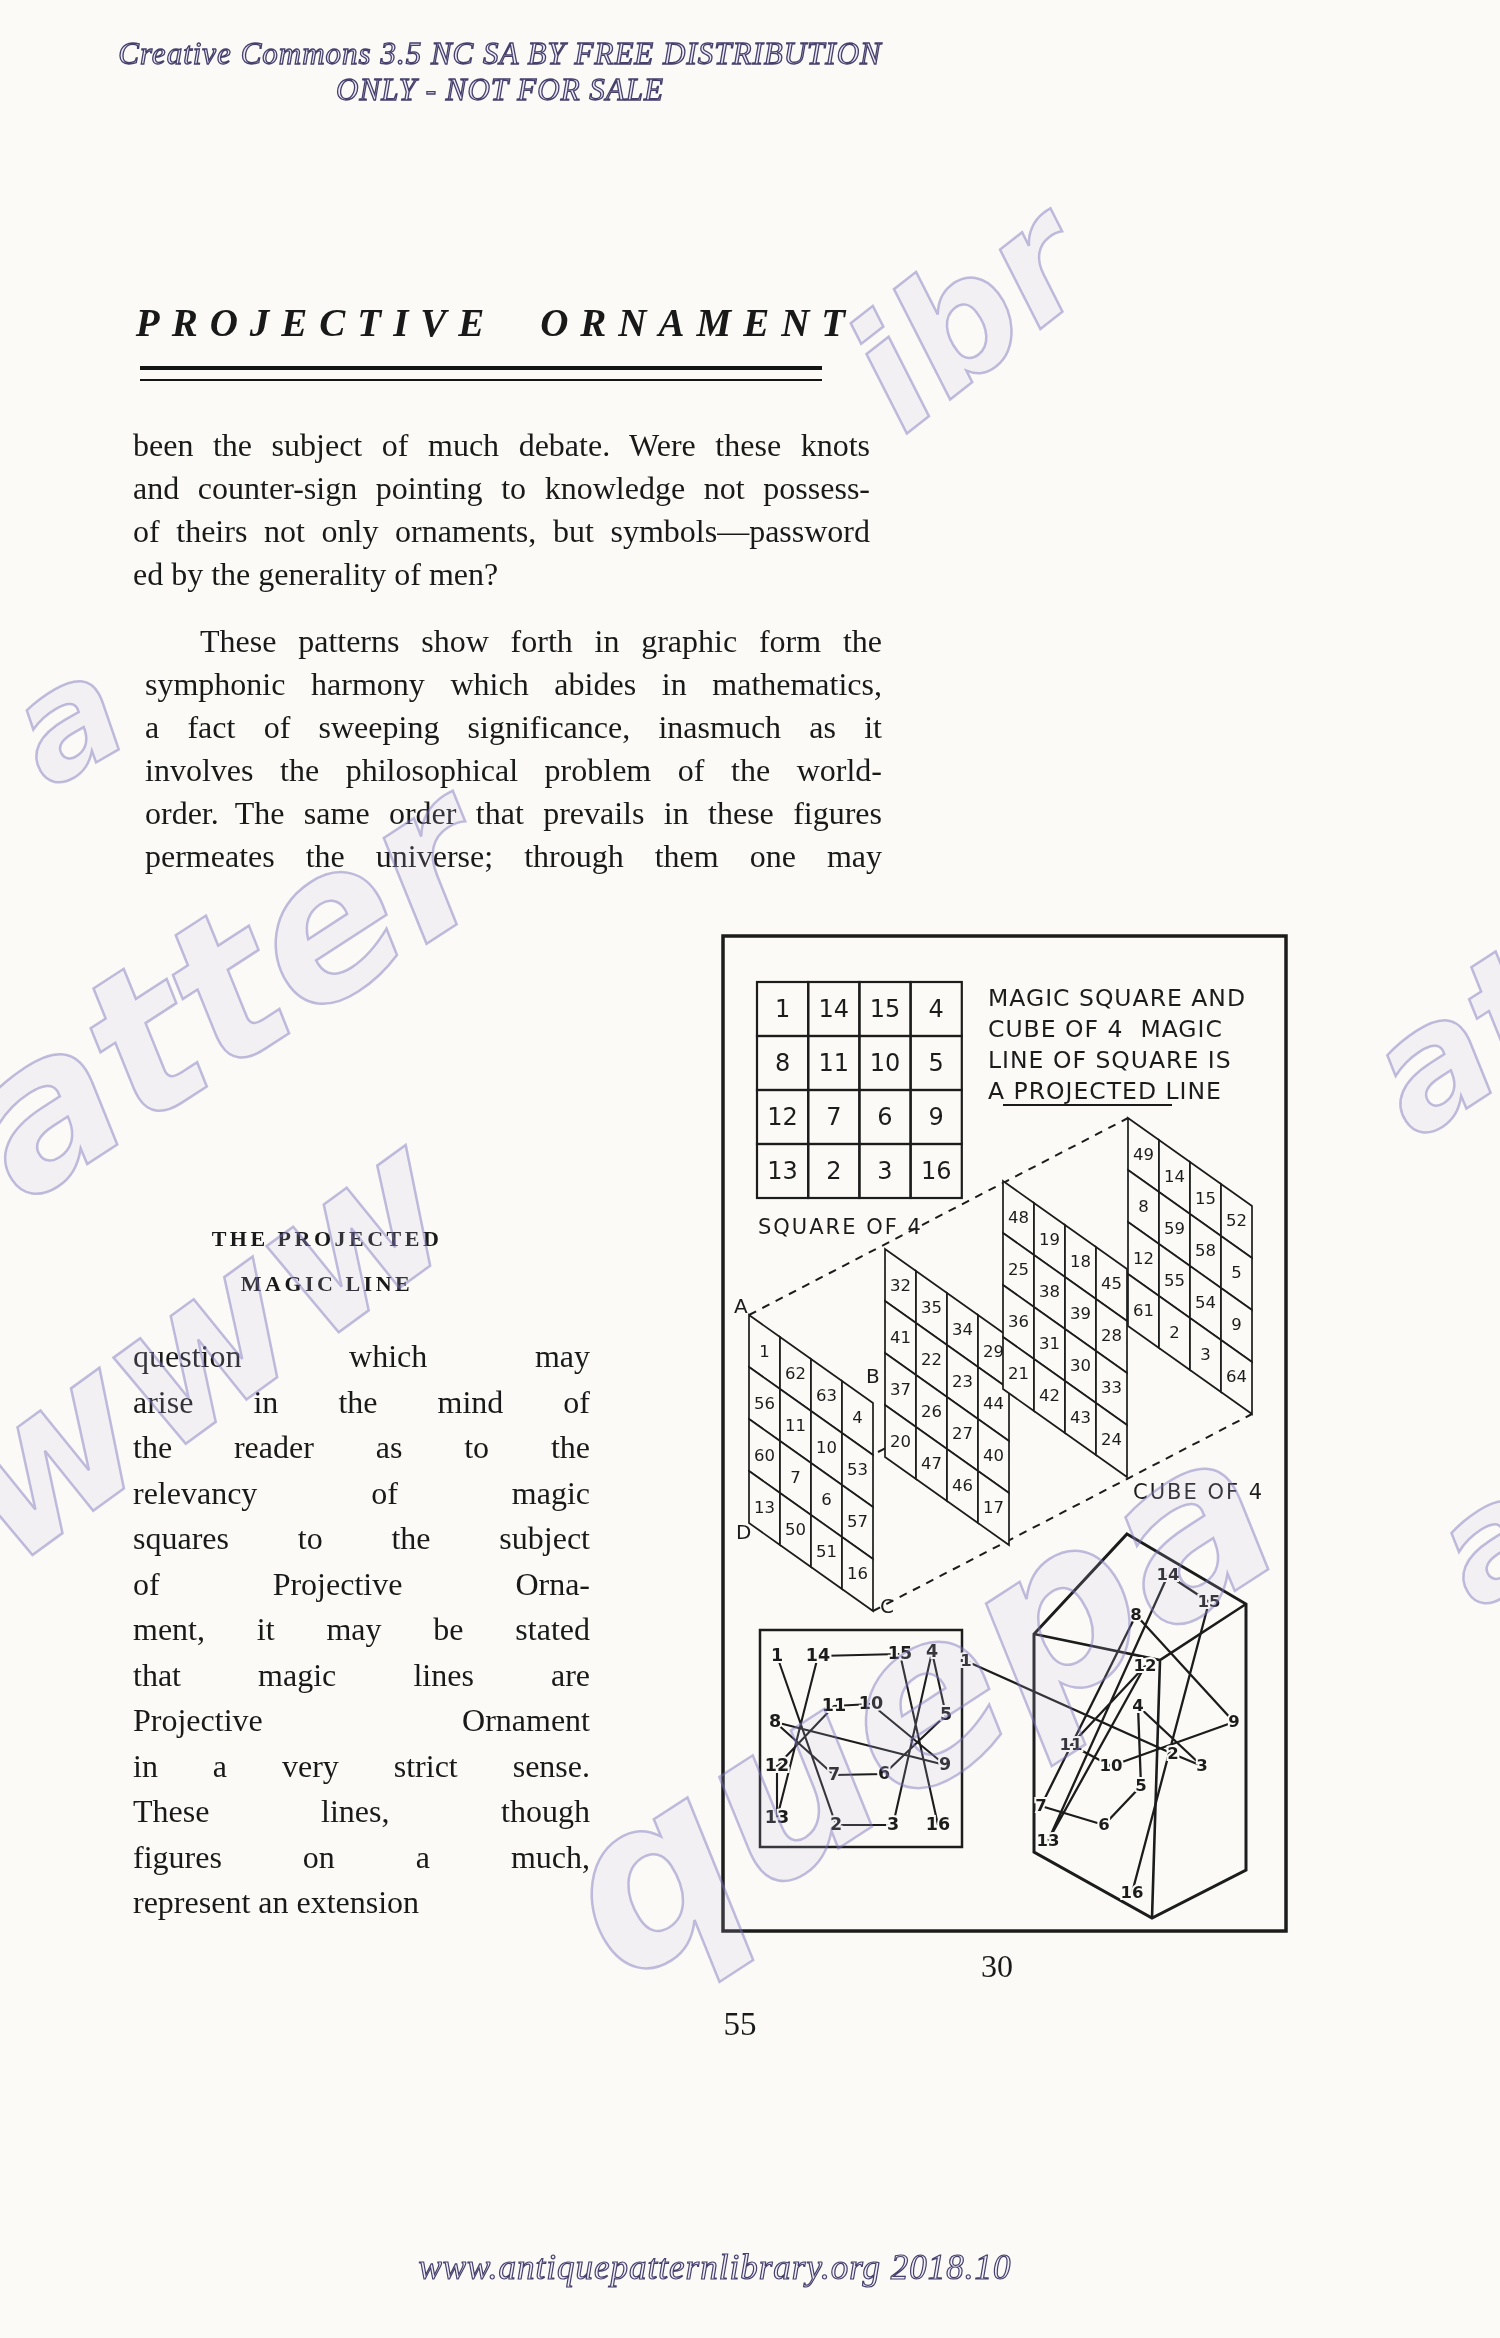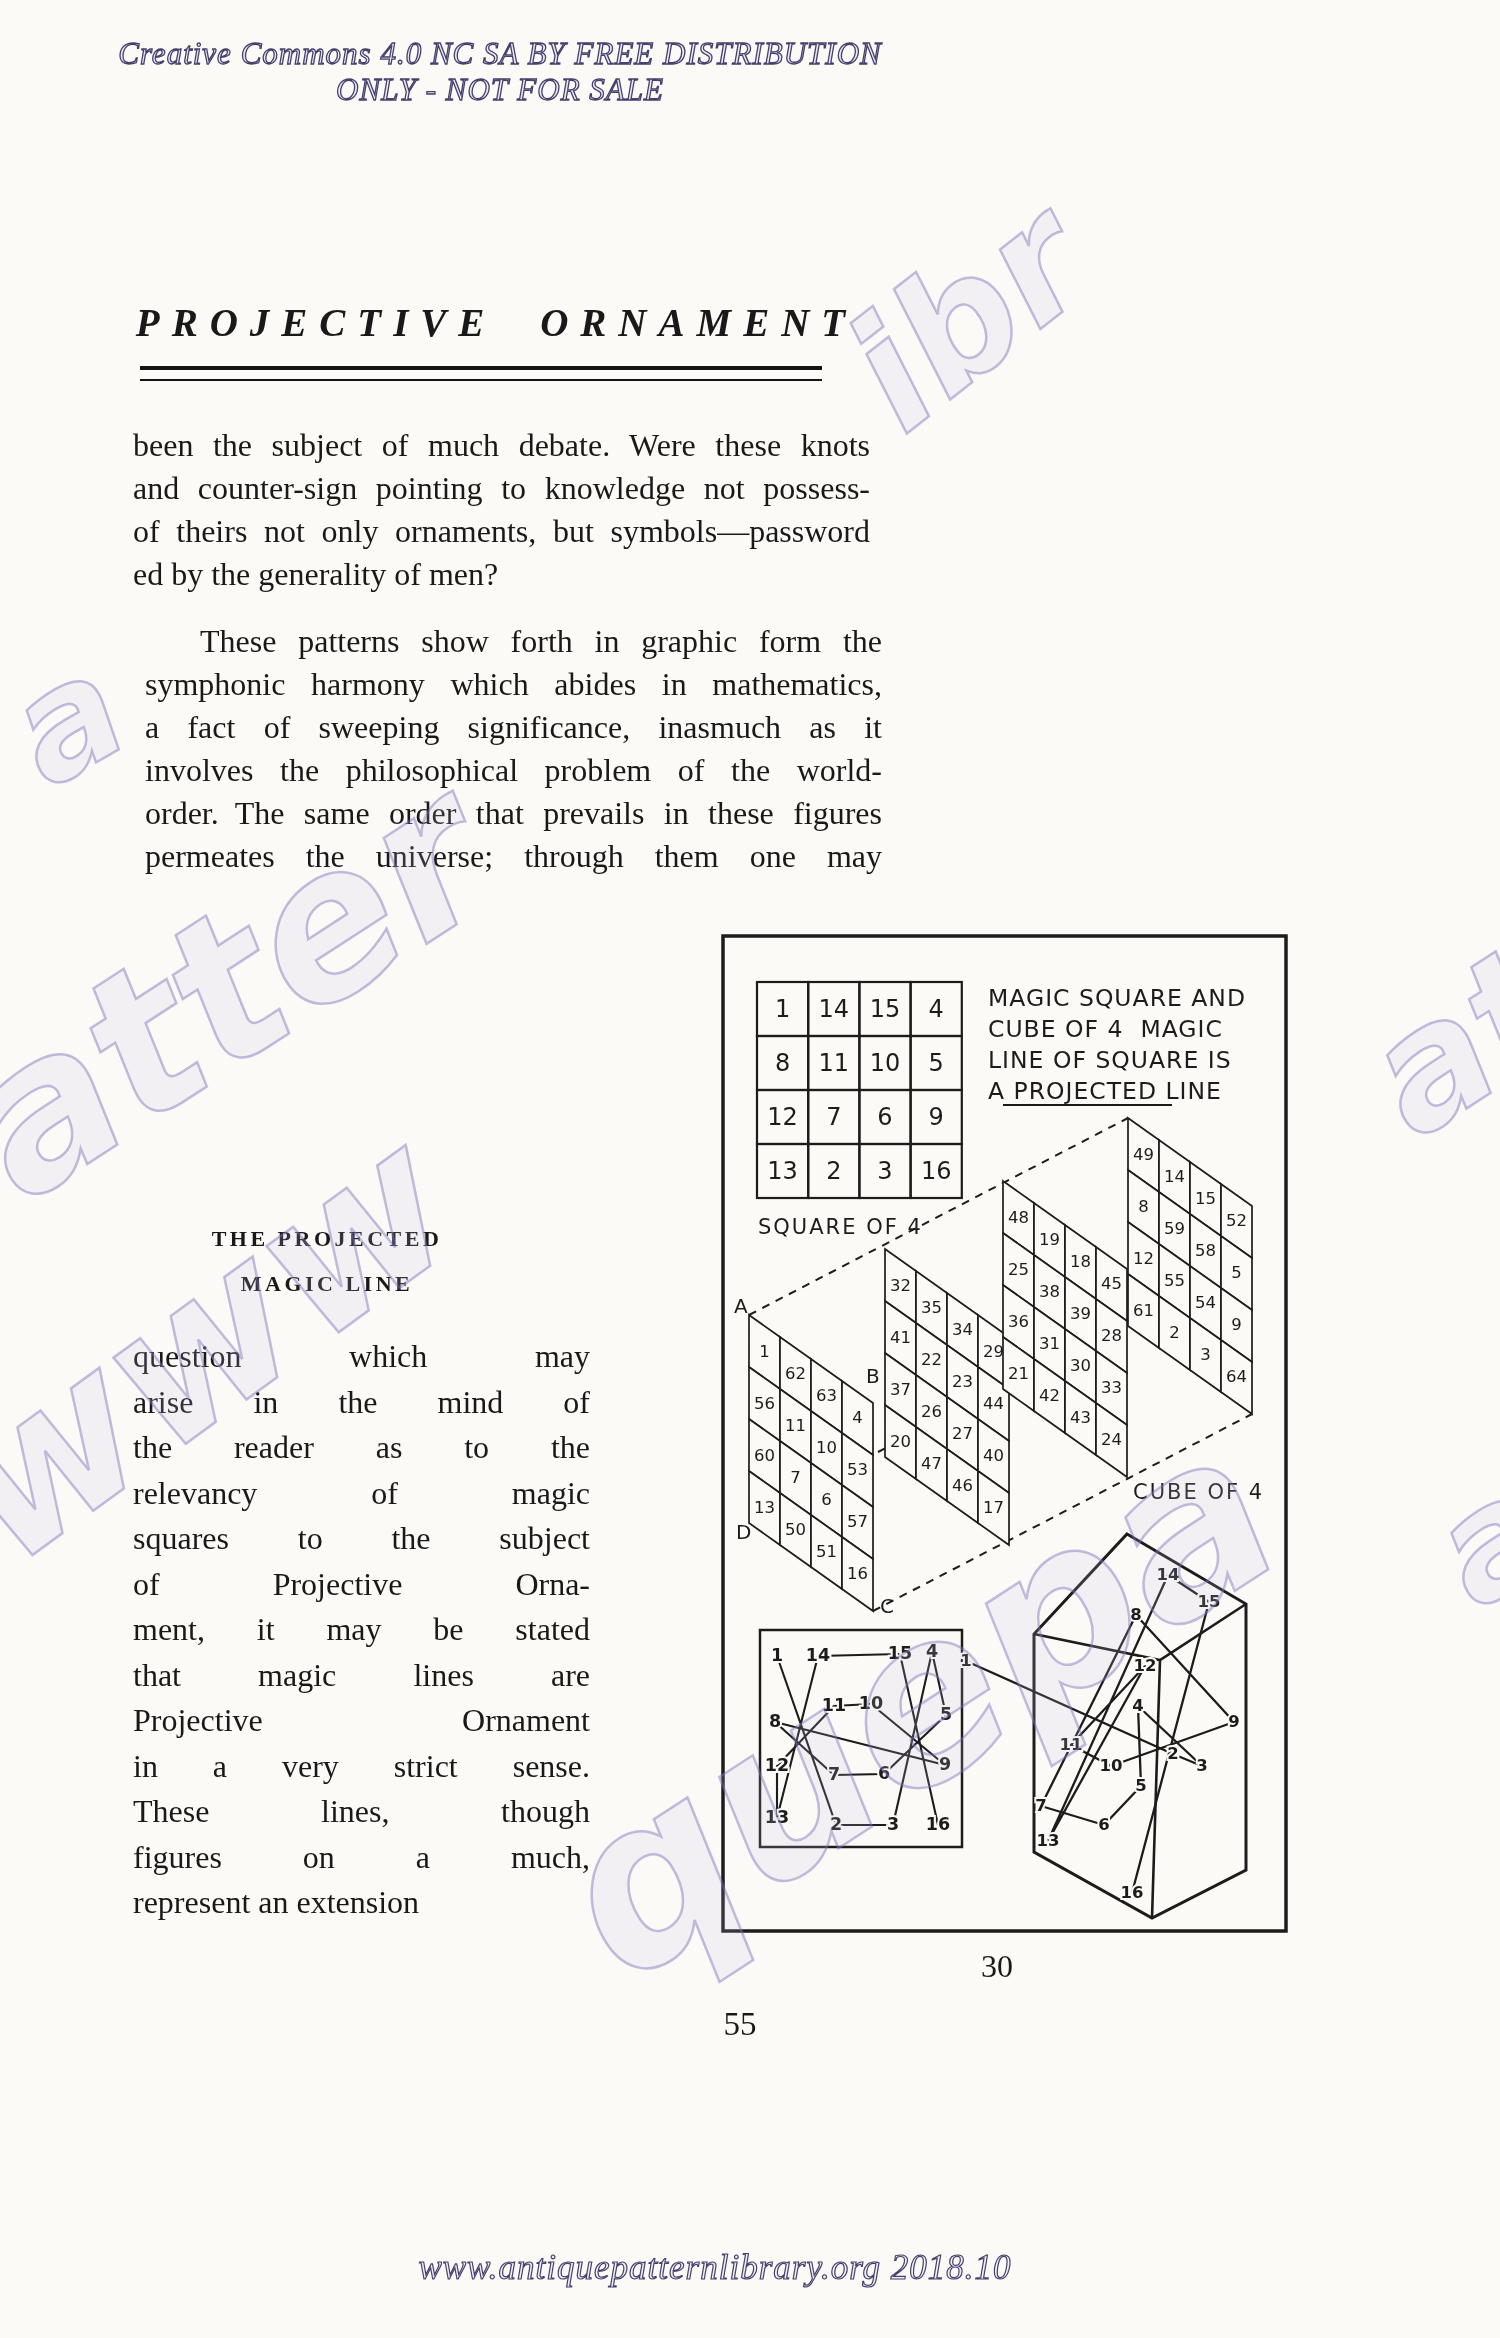--- a/index.html
+++ b/index.html
@@ -43,21 +43,21 @@
   <div id="watermarks">
       <span class="wm" style="left: 820px; top: 330px; font-size: 160px; transform: rotate(-38deg); color: rgba(198, 192, 233, 0.16); -webkit-text-stroke: 2.5px rgba(122, 112, 188, 0.45);">ibr</span>
       <span class="wm" style="left: -15px; top: 680px; font-size: 150px; transform: rotate(-30deg); color: rgba(198, 192, 233, 0.16); -webkit-text-stroke: 2.5px rgba(122, 112, 188, 0.45);">a</span>
       <span class="wm" style="left: -70px; top: 1060px; font-size: 205px; transform: rotate(-33deg); color: rgba(198, 192, 233, 0.16); -webkit-text-stroke: 2.5px rgba(122, 112, 188, 0.45);">atter</span>
       <span class="wm" style="left: -90px; top: 1430px; font-size: 205px; transform: rotate(-36deg); color: rgba(198, 192, 233, 0.16); -webkit-text-stroke: 2.5px rgba(122, 112, 188, 0.45);">www</span>
       <span class="wm" style="left: 520px; top: 1825px; font-size: 228px; transform: rotate(-33deg); color: rgba(198, 192, 233, 0.16); -webkit-text-stroke: 2.5px rgba(122, 112, 188, 0.45);">quepa</span>
       <span class="wm" style="left: 1340px; top: 1025px; font-size: 165px; transform: rotate(-33deg); color: rgba(198, 192, 233, 0.16); -webkit-text-stroke: 2.5px rgba(122, 112, 188, 0.45);">att</span>
       <span class="wm" style="left: 1408px; top: 1505px; font-size: 150px; transform: rotate(-33deg); color: rgba(198, 192, 233, 0.16); -webkit-text-stroke: 2.5px rgba(122, 112, 188, 0.45);">a</span>
     </div>
 
-  <div id="cc">Creative Commons 4.0 NC SA BY FREE DISTRIBUTION ONLY - NOT FOR SALE</div>
+  <div id="cc">Creative Commons 3.5 NC SA BY FREE DISTRIBUTION ONLY - NOT FOR SALE</div>
 
   <div id="title">PROJECTIVE ORNAMENT</div>
   <div id="rule"></div>
 
   <div id="p1" class="body-text">
       <div class="tl">been the subject of much debate. Were these knots</div>
       <div class="tl">and counter-sign pointing to knowledge not possess-</div>
       <div class="tl">of theirs not only ornaments, but symbols—password</div>
       <div class="tl last">ed by the generality of men?</div>
     </div>

